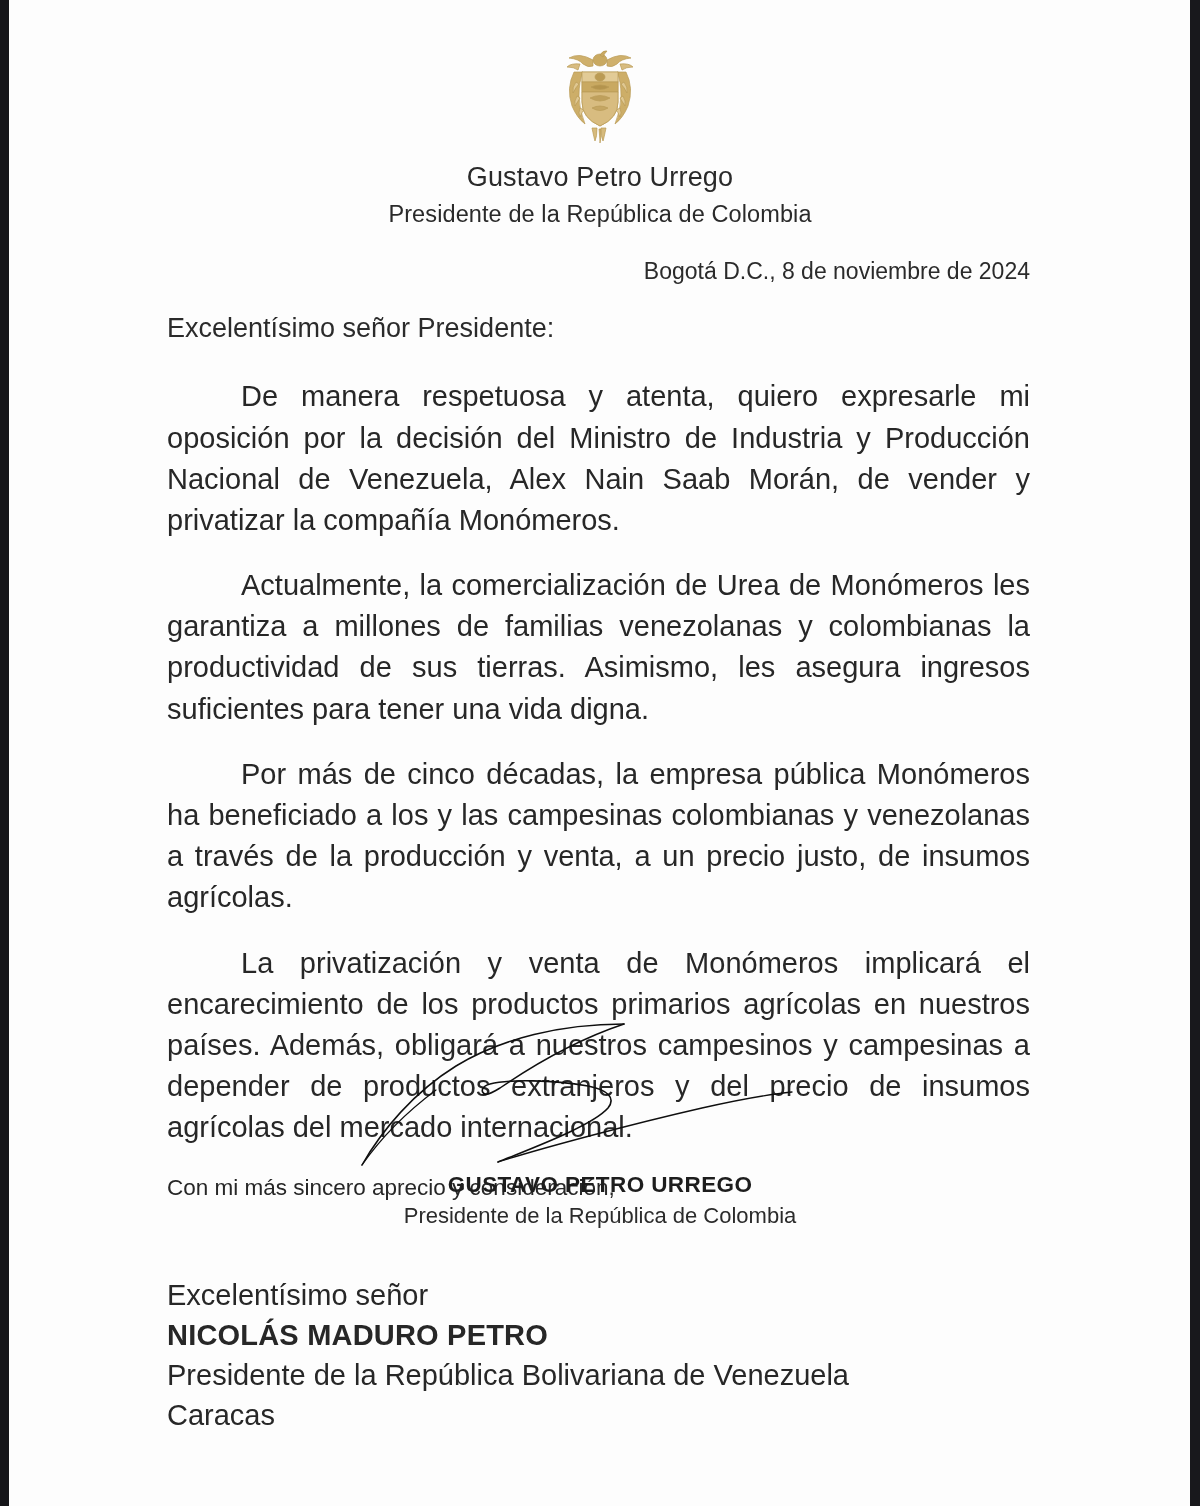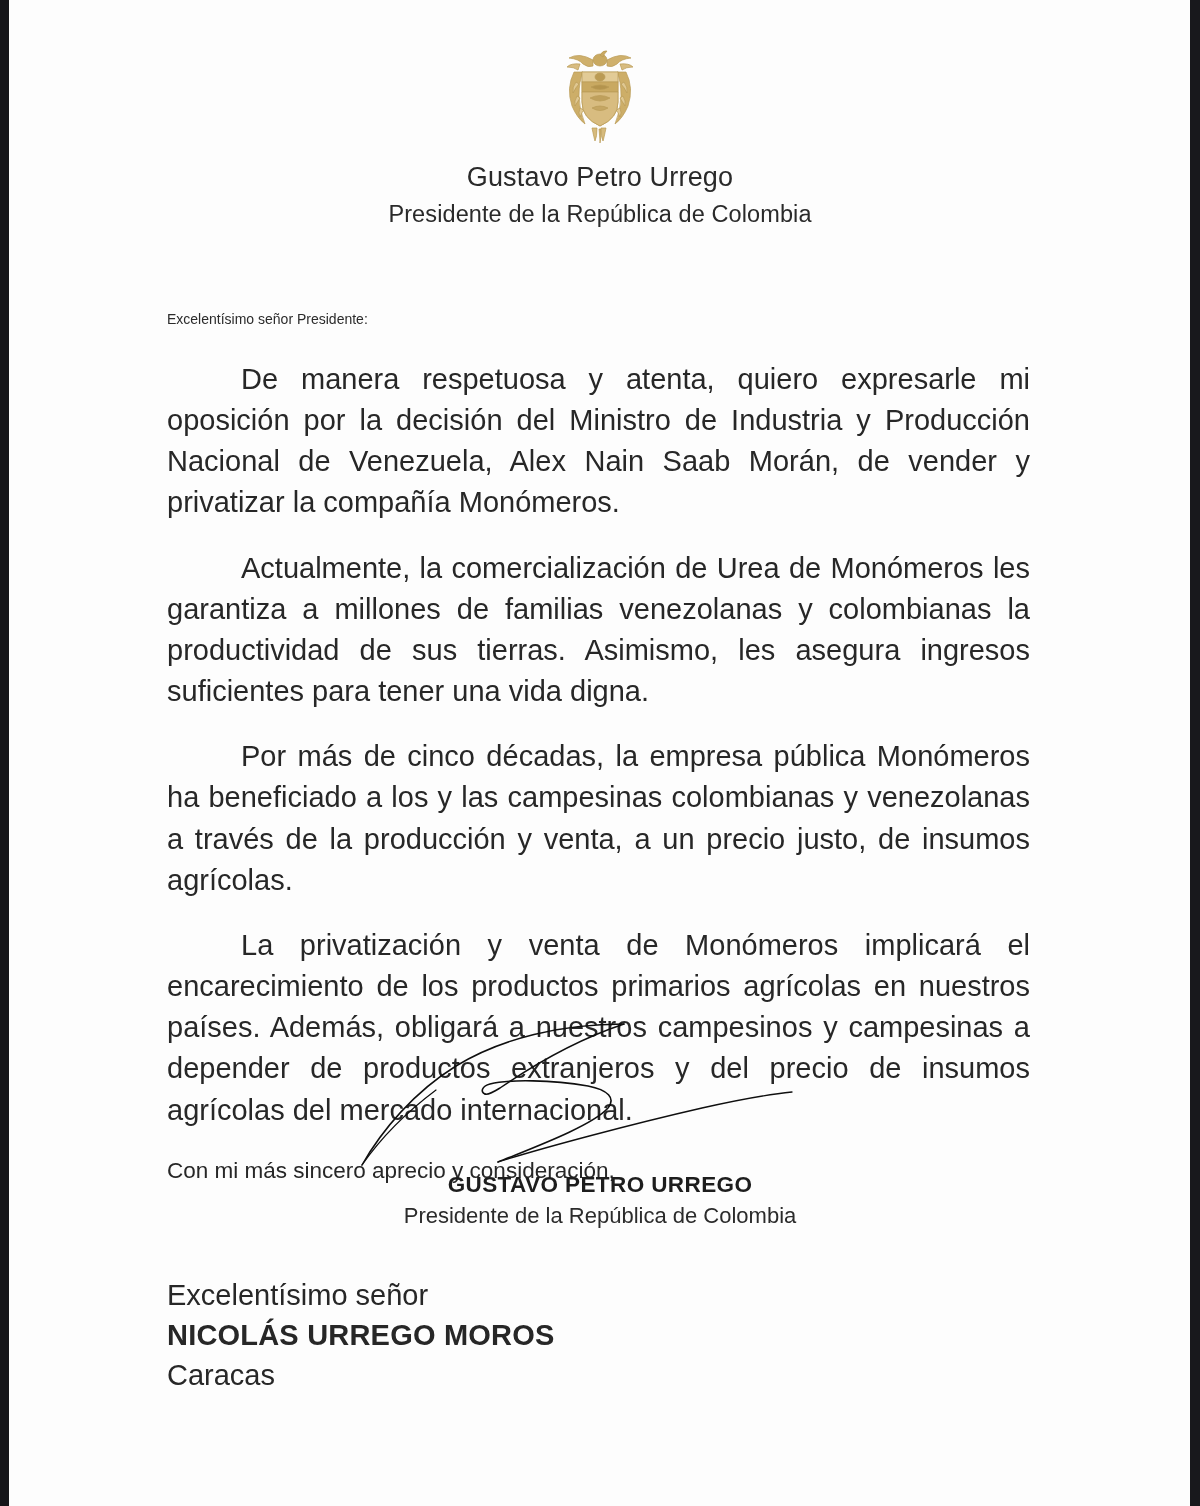--- a/index.html
+++ b/index.html
@@ -89,21 +89,21 @@
   }
 
   
   .body-block {
     position: absolute;
     left: 167px;
     width: 863px;
     top: 310px;
   }
   .salutation {
-    font-size: 14px;
+    font-size: 27px;
     color: #2b2b2b;
     line-height: 1.35;
     margin-bottom: 30px;
   }
   .para {
     font-size: 29px;
     color: #272727;
     line-height: 1.42;
     text-align: justify;
     text-indent: 74px;
@@ -210,20 +210,21 @@
         <path d="M62 90 q-2 10 -3 13 q-2 -4 -2 -13 z" fill="#d6ba7c"></path>
       </g>
     </svg>
   </div>
 
   <div class="header-block">
     <div class="header-name">Gustavo Petro Urrego</div>
     <div class="header-title">Presidente de la República de Colombia</div>
   </div>
 
+  <div class="date-line">Bogotá D.C., 8 de noviembre de 2024</div>
 
   <div class="body-block">
     <div class="salutation">Excelentísimo señor Presidente:</div>
     <p class="para">De manera respetuosa y atenta, quiero expresarle mi oposición por la decisión del Ministro de Industria y Producción Nacional de Venezuela, Alex Nain Saab Morán, de vender y privatizar la compañía Monómeros.</p>
     <p class="para">Actualmente, la comercialización de Urea de Monómeros les garantiza a millones de familias venezolanas y colombianas la productividad de sus tierras. Asimismo, les asegura ingresos suficientes para tener una vida digna.</p>
     <p class="para">Por más de cinco décadas, la empresa pública Monómeros ha beneficiado a los y las campesinas colombianas y venezolanas a través de la producción y venta, a un precio justo, de insumos agrícolas.</p>
     <p class="para">La privatización y venta de Monómeros implicará el encarecimiento de los productos primarios agrícolas en nuestros países. Además, obligará a nuestros campesinos y campesinas a depender de productos extranjeros y del precio de insumos agrícolas del mercado internacional.</p>
     <div class="closing">Con mi más sincero aprecio y consideración,</div>
   </div>
 
@@ -240,17 +241,18 @@
     </svg>
   </div>
 
   <div class="sig-names">
     <div class="sig-name">GUSTAVO PETRO URREGO</div>
     <div class="sig-role">Presidente de la República de Colombia</div>
   </div>
 
   <div class="addressee">
     <div>Excelentísimo señor</div>
-    <div class="bold">NICOLÁS URREGO MOROS</div>
+    <div class="bold">NICOLÁS MADURO PETRO</div>
+    <div>Presidente de la República Bolivariana de Venezuela</div>
     <div>Caracas</div>
   </div>
 
 </div>
 
 </body></html>

